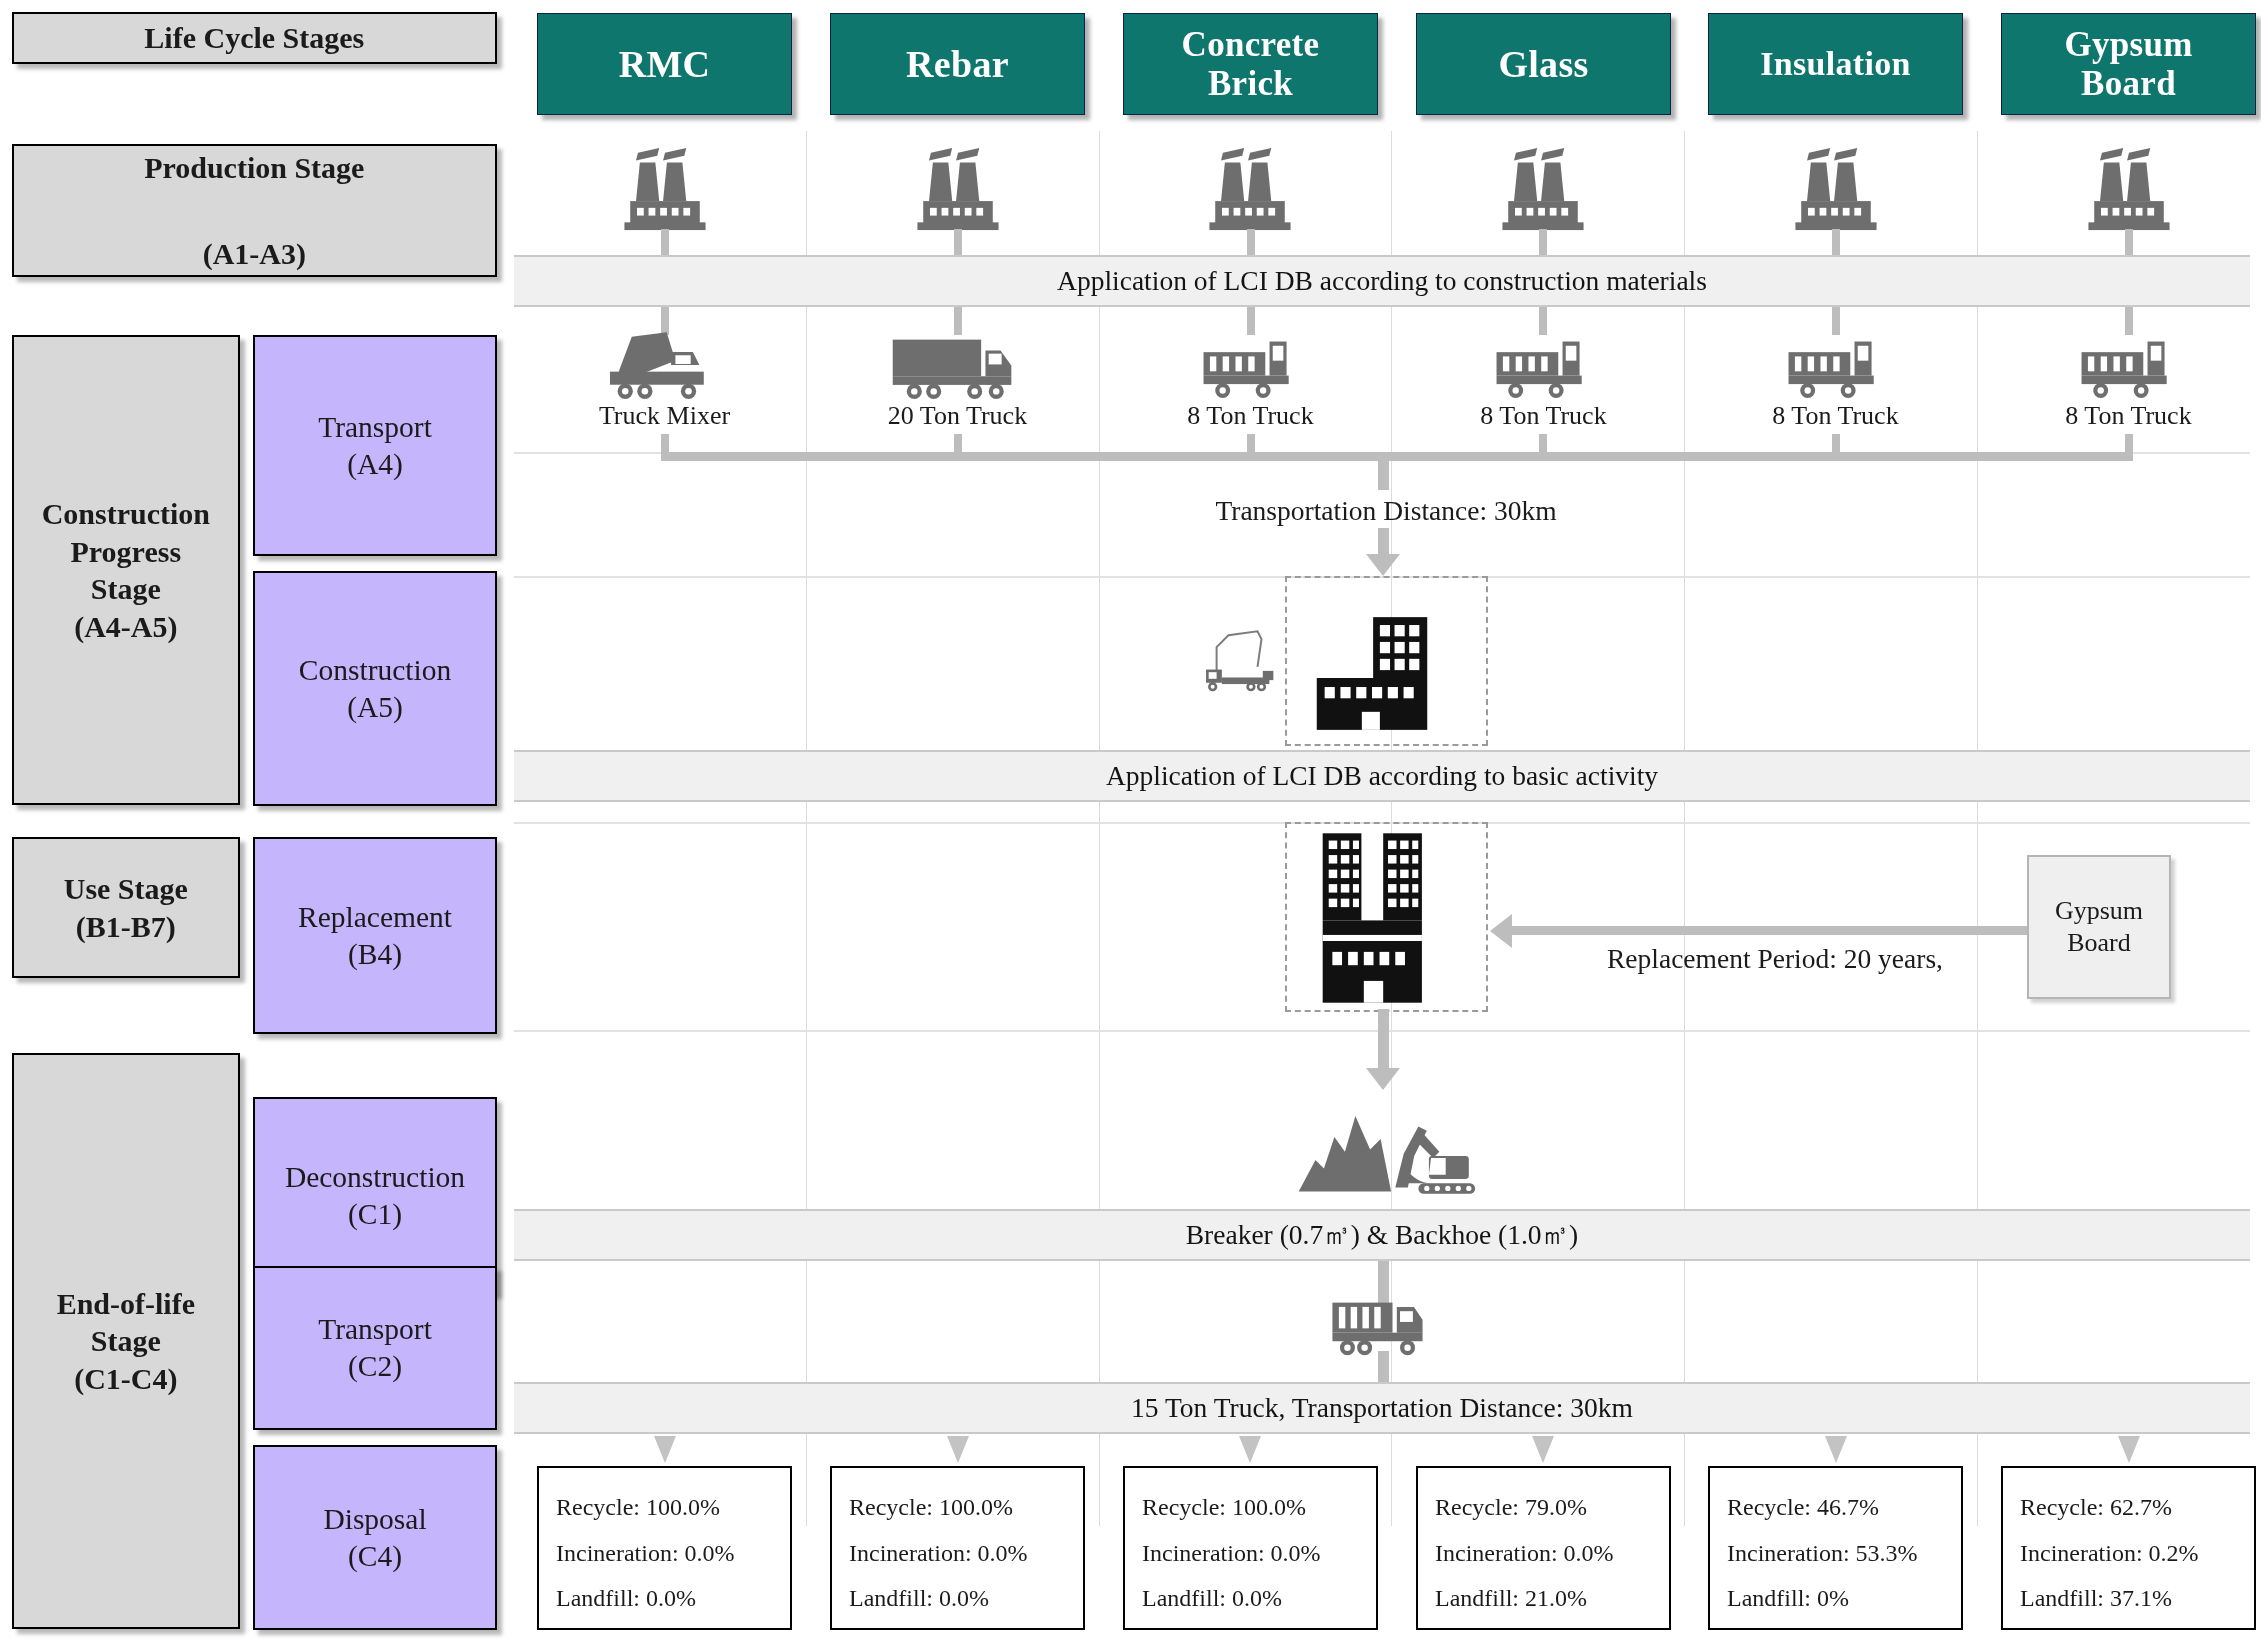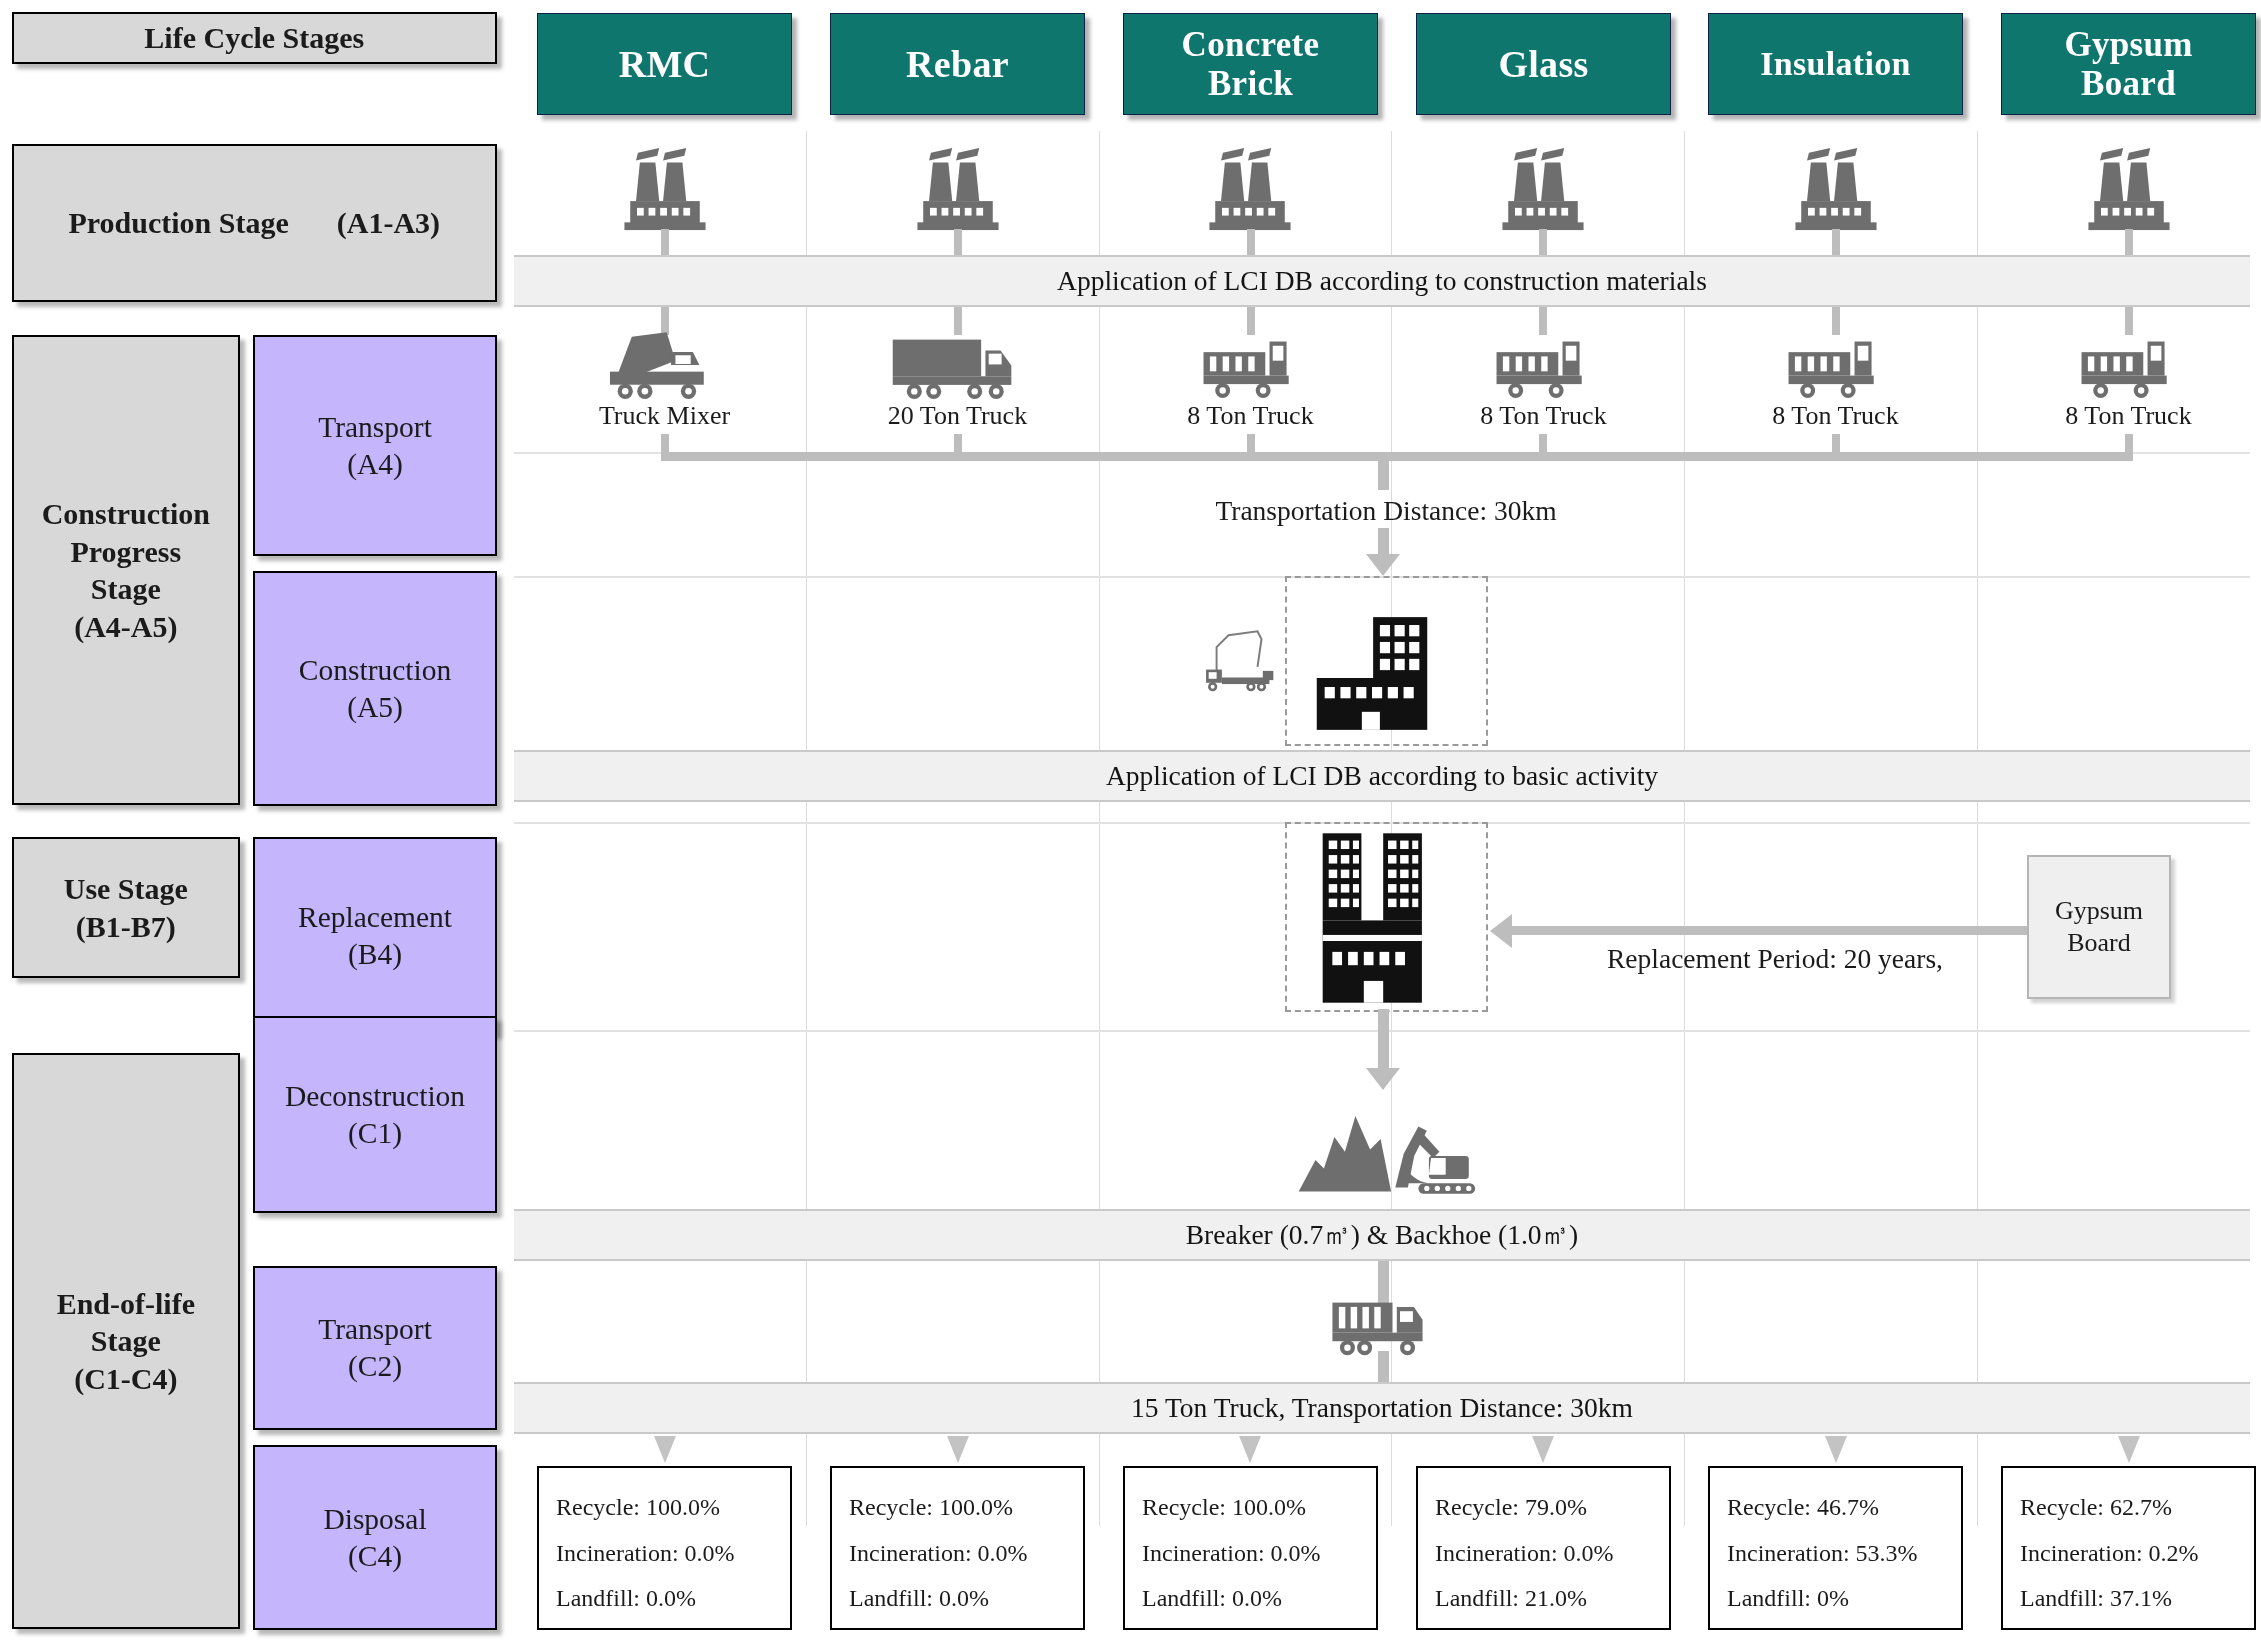--- a/index.html
+++ b/index.html
@@ -77,21 +77,21 @@
 
   .lab{white-space:nowrap;}
 </style>
 </head>
 <body>
 
 <div class="abs stage-box ctr" style="left:11.8px;top:11.8px;width:485px;height:52px;font-size:30px;">
   <span>Life Cycle Stages</span>
 </div>
 
-<div class="abs stage-box ctr" style="left:11.8px;top:144px;width:485px;height:158px;font-size:30px;flex-direction:row;gap:48px;">
+<div class="abs stage-box ctr" style="left:11.8px;top:144px;width:485px;height:133px;font-size:30px;flex-direction:column;gap:48px;">
   <span>Production Stage</span>
   <span>(A1-A3)</span>
 </div>
 
 <div class="abs stage-box ctr" style="left:11.8px;top:335px;width:228px;height:470px;font-size:30px;flex-direction:column;">
   <span>Construction</span>
   <span>Progress</span>
   <span>Stage</span>
   <span>(A4-A5)</span>
 </div>
@@ -115,21 +115,21 @@
   <span>Replacement</span>
   <span>(B4)</span>
 </div>
 
 <div class="abs stage-box ctr" style="left:11.8px;top:1053px;width:228px;height:576px;font-size:30px;flex-direction:column;">
   <span>End-of-life</span>
   <span>Stage</span>
   <span>(C1-C4)</span>
 </div>
 
-<div class="abs sub-box ctr" style="left:253px;top:1016px;width:244px;height:197px;font-size:29.5px;flex-direction:column;">
+<div class="abs sub-box ctr" style="left:253px;top:1097px;width:244px;height:197px;font-size:29.5px;flex-direction:column;">
   <span>Deconstruction</span>
   <span>(C1)</span>
 </div>
 
 <div class="abs sub-box ctr" style="left:253px;top:1266px;width:244px;height:164px;font-size:29.5px;flex-direction:column;">
   <span>Transport</span>
   <span>(C2)</span>
 </div>
 
 <div class="abs sub-box ctr" style="left:253px;top:1445px;width:244px;height:185px;font-size:29.5px;flex-direction:column;">

